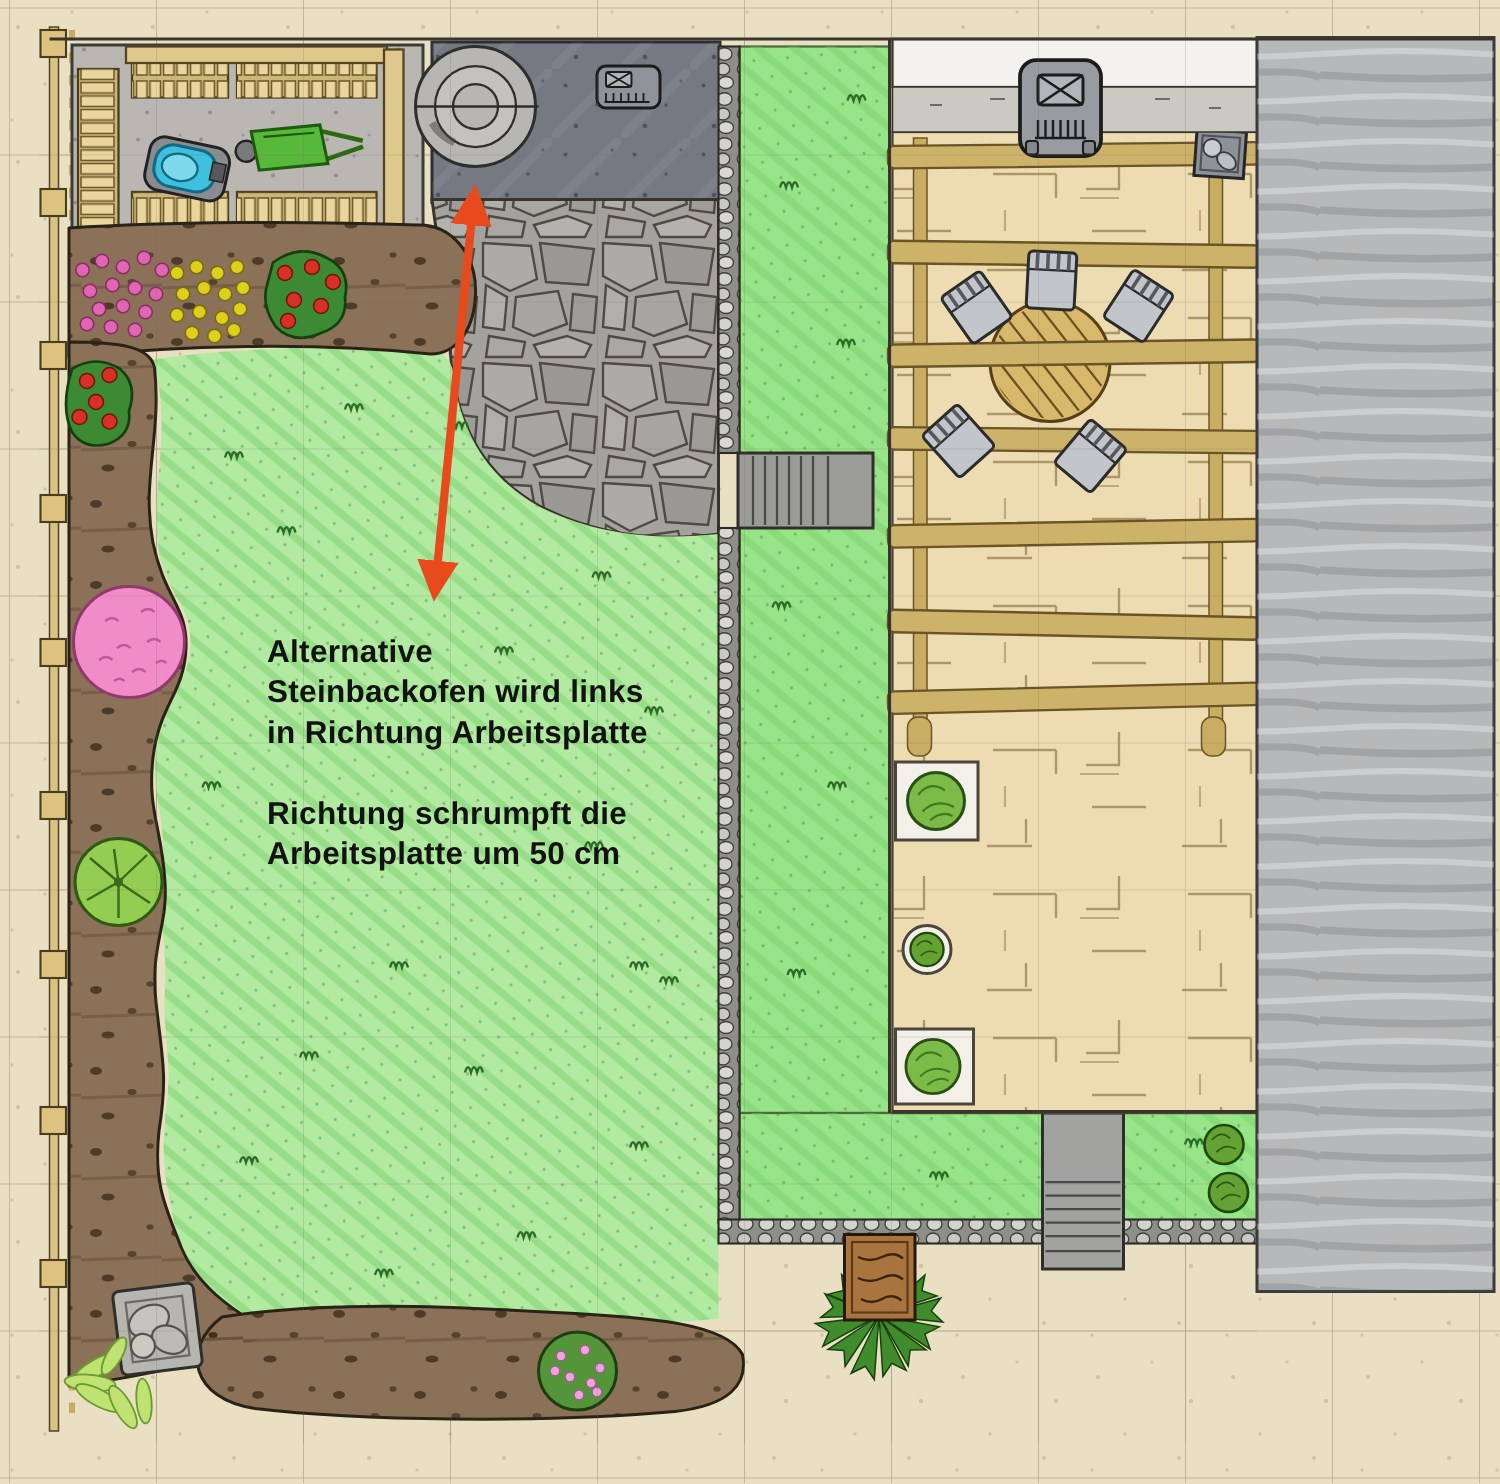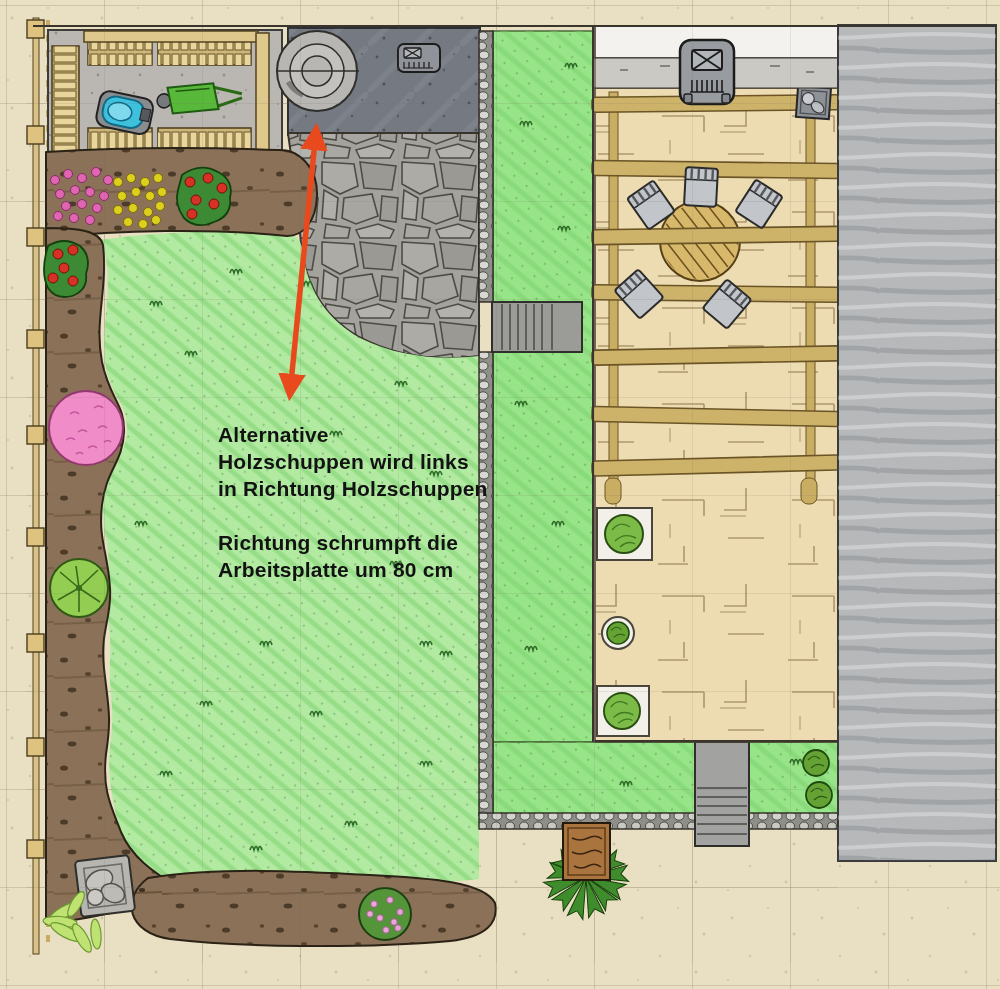--- a/index.html
+++ b/index.html
@@ -2,21 +2,21 @@
 <html><head>
 <meta charset="utf-8">
 <style>
   html,body{margin:0;padding:0;background:#e9dfc2;}
   #stage{position:relative;width:1000px;height:989px;overflow:hidden;
          font-family:"Liberation Sans",sans-serif;}
   #plan-svg{position:absolute;left:0;top:0;}
   .anno{position:absolute;left:178px;top:421px;width:330px;color:#121212;
         font-weight:bold;font-size:21px;line-height:27px;letter-spacing:0.2px;
         font-family:"Liberation Sans",sans-serif;z-index:5;}
-  .anno .line{min-height:27px;white-space:nowrap;margin-left:40px;}
+  .anno .line{min-height:27px;white-space:nowrap;}
 </style>
 </head>
 <body>
 
 <div id="stage">
 <svg id="plan-svg" width="1000" height="989" viewBox="0 0 1000 989">
 <defs>
   <pattern id="gridT" x="6" y="5" width="98" height="98" patternUnits="userSpaceOnUse">
     <path d="M98,0H0V98" fill="none" stroke="rgba(136,115,79,0.5)" stroke-width="1"></path>
   </pattern>
@@ -501,19 +501,19 @@
   <line x1="595" y1="741" x2="838" y2="741"></line>
 </g>
 
 <rect x="0" y="0" width="1000" height="989" fill="url(#gridG)" clip-path="url(#clipPlan)"></rect>
 
 <line x1="316" y1="131" x2="290" y2="393" stroke-width="5.5" marker-start="url(#ah)" marker-end="url(#ah)" stroke="#e84a1e"></line>
 </svg>
 
 <div class="anno">
   <div class="line">Alternative</div>
-  <div class="line">Holzschuppen wird links</div>
-  <div class="line">in Richtung Holzschuppen</div>
+  <div class="line">Steinbackofen wird links</div>
+  <div class="line">in Richtung Arbeitsplatte</div>
   <div class="line"></div>
   <div class="line">Richtung schrumpft die</div>
-  <div class="line">Arbeitsplatte um 80 cm</div>
+  <div class="line">Arbeitsplatte um 50 cm</div>
 </div>
 </div>
 
 </body></html>

